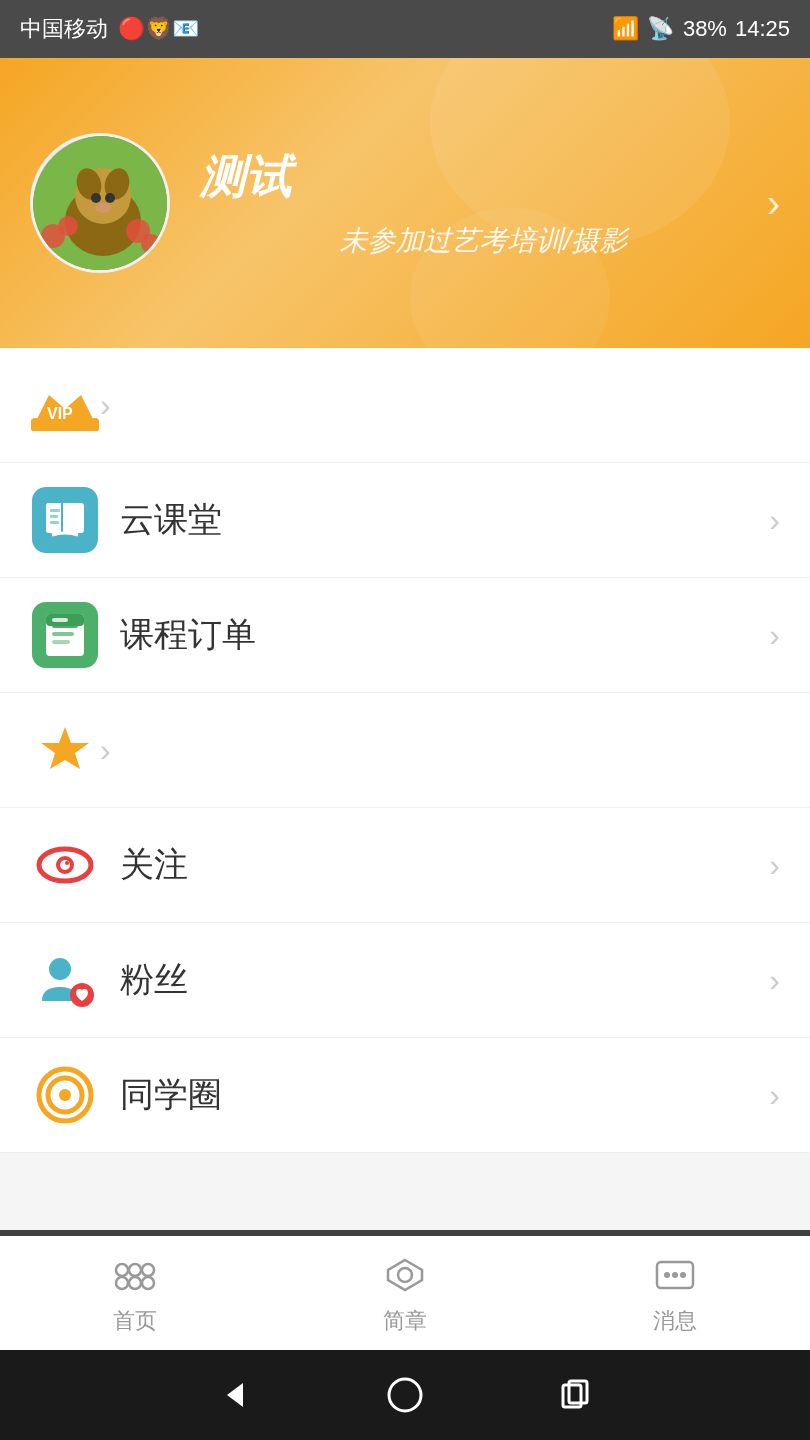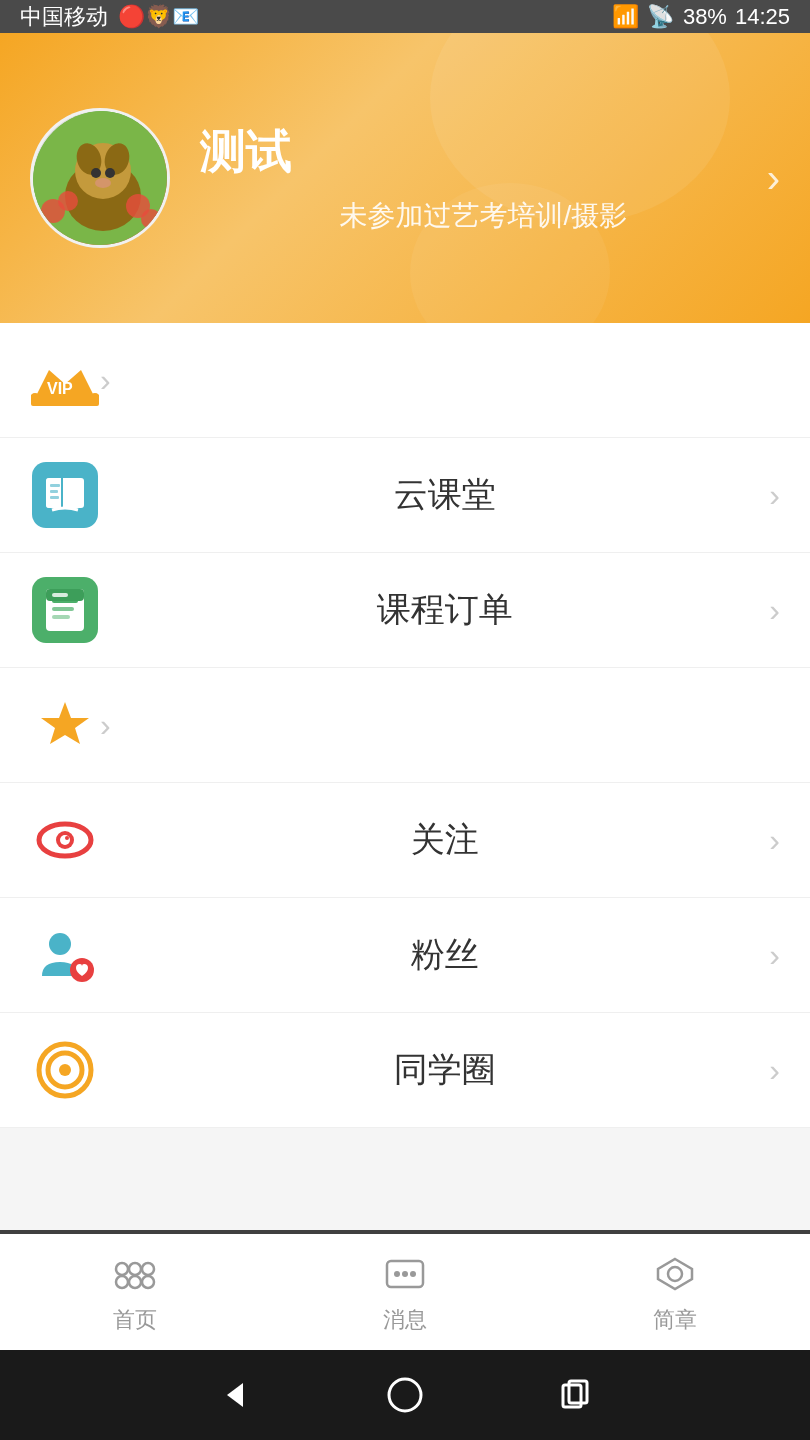--- a/index.html
+++ b/index.html
@@ -7,21 +7,21 @@
       width: 810px;
       height: 1440px;
       font-family: "PingFang SC", "Microsoft YaHei", sans-serif;
       background: #f5f5f5;
       overflow: hidden;
     }
 
     
     #status-bar {
       width: 810px;
-      height: 33px;
+      height: 58px;
       background: #4a4a4a;
       display: flex;
       align-items: center;
       justify-content: space-between;
       padding: 10px 20px;
       color: white;
       font-size: 22px;
     }
     .status-left { display: flex; align-items: center; gap: 10px; }
     .status-right { display: flex; align-items: center; gap: 8px; font-size: 22px; }
@@ -72,20 +72,21 @@
       border-radius: 50%;
       background: linear-gradient(135deg, #8bc34a, #4caf50, #ff7043, #e91e63);
       display: flex;
       align-items: center;
       justify-content: center;
       font-size: 60px;
     }
     .user-info {
       margin-left: 30px;
       flex: 1;
+      font-style: italic;
     }
     .user-name {
       font-size: 46px;
       font-weight: bold;
       color: white;
       margin-bottom: 14px;
     }
     .user-desc {
       font-size: 28px;
       color: rgba(255,255,255,0.9);
@@ -94,21 +95,20 @@
     .header-arrow {
       color: rgba(255,255,255,0.8);
       font-size: 40px;
       font-weight: 300;
     }
 
     
     #menu-list {
       background: #8b5cf6;
       margin-top: 0;
-      text-align: center;
     }
     .menu-item {
       display: flex;
       align-items: center;
       padding: 0 30px;
       height: 115px;
       border-bottom: 1px solid #efefef;
       cursor: pointer;
       background: white;
     }
@@ -132,21 +132,21 @@
     }
 
     
     #bottom-nav {
       position: absolute;
       bottom: 90px;
       left: 0;
       width: 810px;
       height: 120px;
       background: white;
-      border-top: 4px solid #404040;
+      border-top: 6px solid #404040;
       display: flex;
       align-items: center;
     }
     .nav-item {
       flex: 1;
       display: flex;
       flex-direction: column;
       align-items: center;
       justify-content: center;
       cursor: pointer;
@@ -352,37 +352,37 @@
         <circle cx="36" cy="31" r="6" fill="none" stroke="#999" stroke-width="2.5"></circle>
       </svg>
     </div>
     <span class="nav-label">首页</span>
   </div>
 
 
   <div class="nav-item">
     <div class="nav-icon">
       <svg width="46" height="46" viewBox="0 0 46 46">
+        <path d="M23 8 L40 18 L40 28 L23 38 L6 28 L6 18 Z" fill="none" stroke="#999" stroke-width="2.5"></path>
+        <circle cx="23" cy="23" r="7" fill="none" stroke="#999" stroke-width="2.5"></circle>
+      </svg>
+    </div>
+    <span class="nav-label">简章</span>
+  </div>
+
+  <div class="nav-item">
+    <div class="nav-icon">
+      <svg width="46" height="46" viewBox="0 0 46 46">
         <rect x="5" y="10" width="36" height="26" rx="4" fill="none" stroke="#999" stroke-width="2.5"></rect>
         <circle cx="15" cy="23" r="3" fill="#999"></circle>
         <circle cx="23" cy="23" r="3" fill="#999"></circle>
         <circle cx="31" cy="23" r="3" fill="#999"></circle>
       </svg>
     </div>
     <span class="nav-label">消息</span>
-  </div>
-
-  <div class="nav-item">
-    <div class="nav-icon">
-      <svg width="46" height="46" viewBox="0 0 46 46">
-        <path d="M23 8 L40 18 L40 28 L23 38 L6 28 L6 18 Z" fill="none" stroke="#999" stroke-width="2.5"></path>
-        <circle cx="23" cy="23" r="7" fill="none" stroke="#999" stroke-width="2.5"></circle>
-      </svg>
-    </div>
-    <span class="nav-label">简章</span>
   </div>
 
 
 </div>
 
 <div id="android-nav">
   <div class="android-btn">
     <svg width="40" height="40" viewBox="0 0 40 40">
       <polygon points="28,8 12,20 28,32" fill="white"></polygon>
     </svg>

